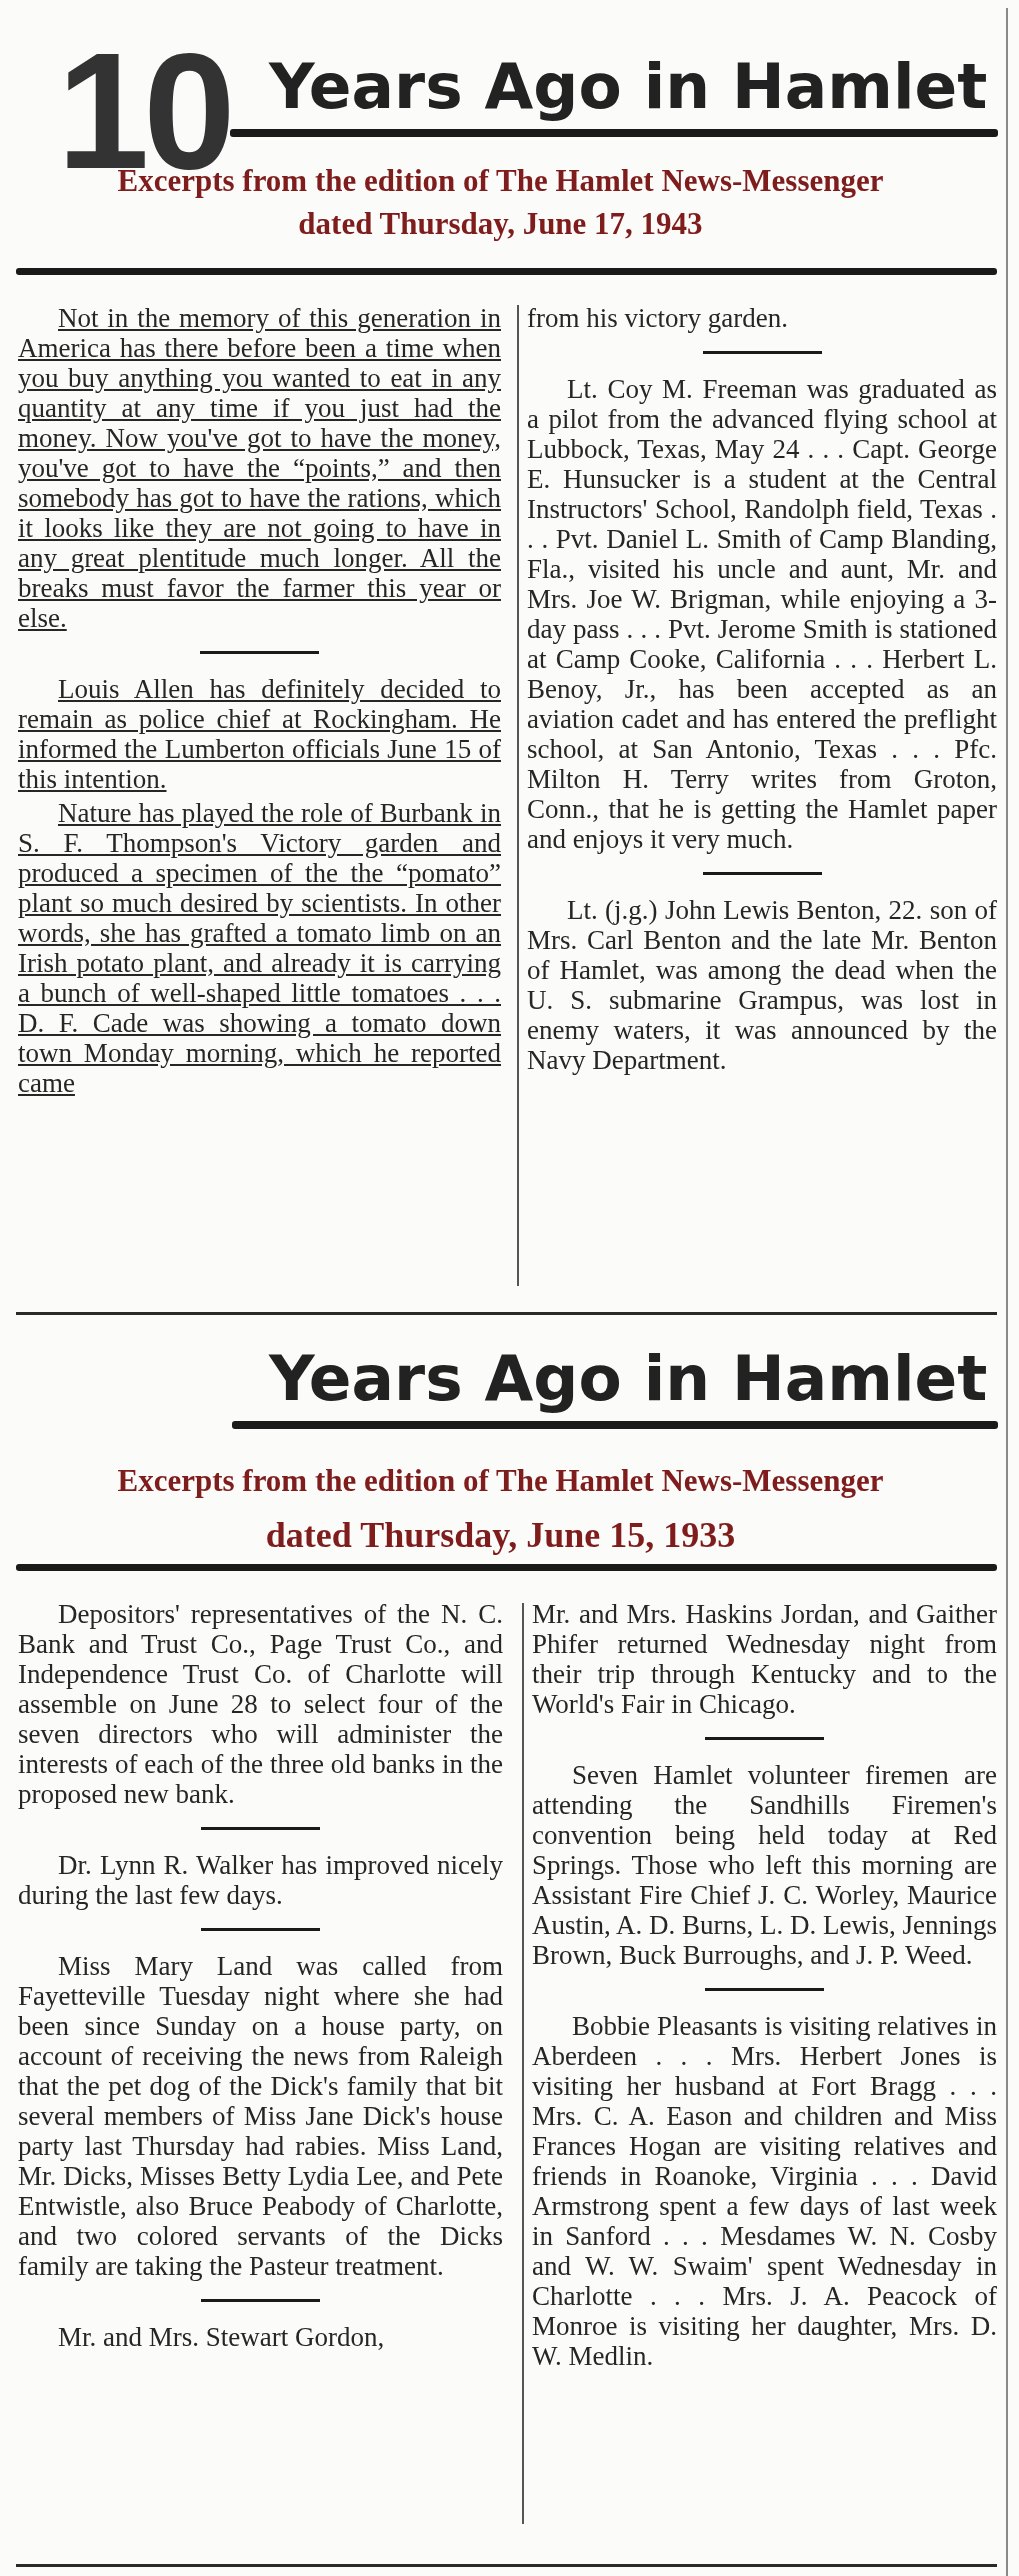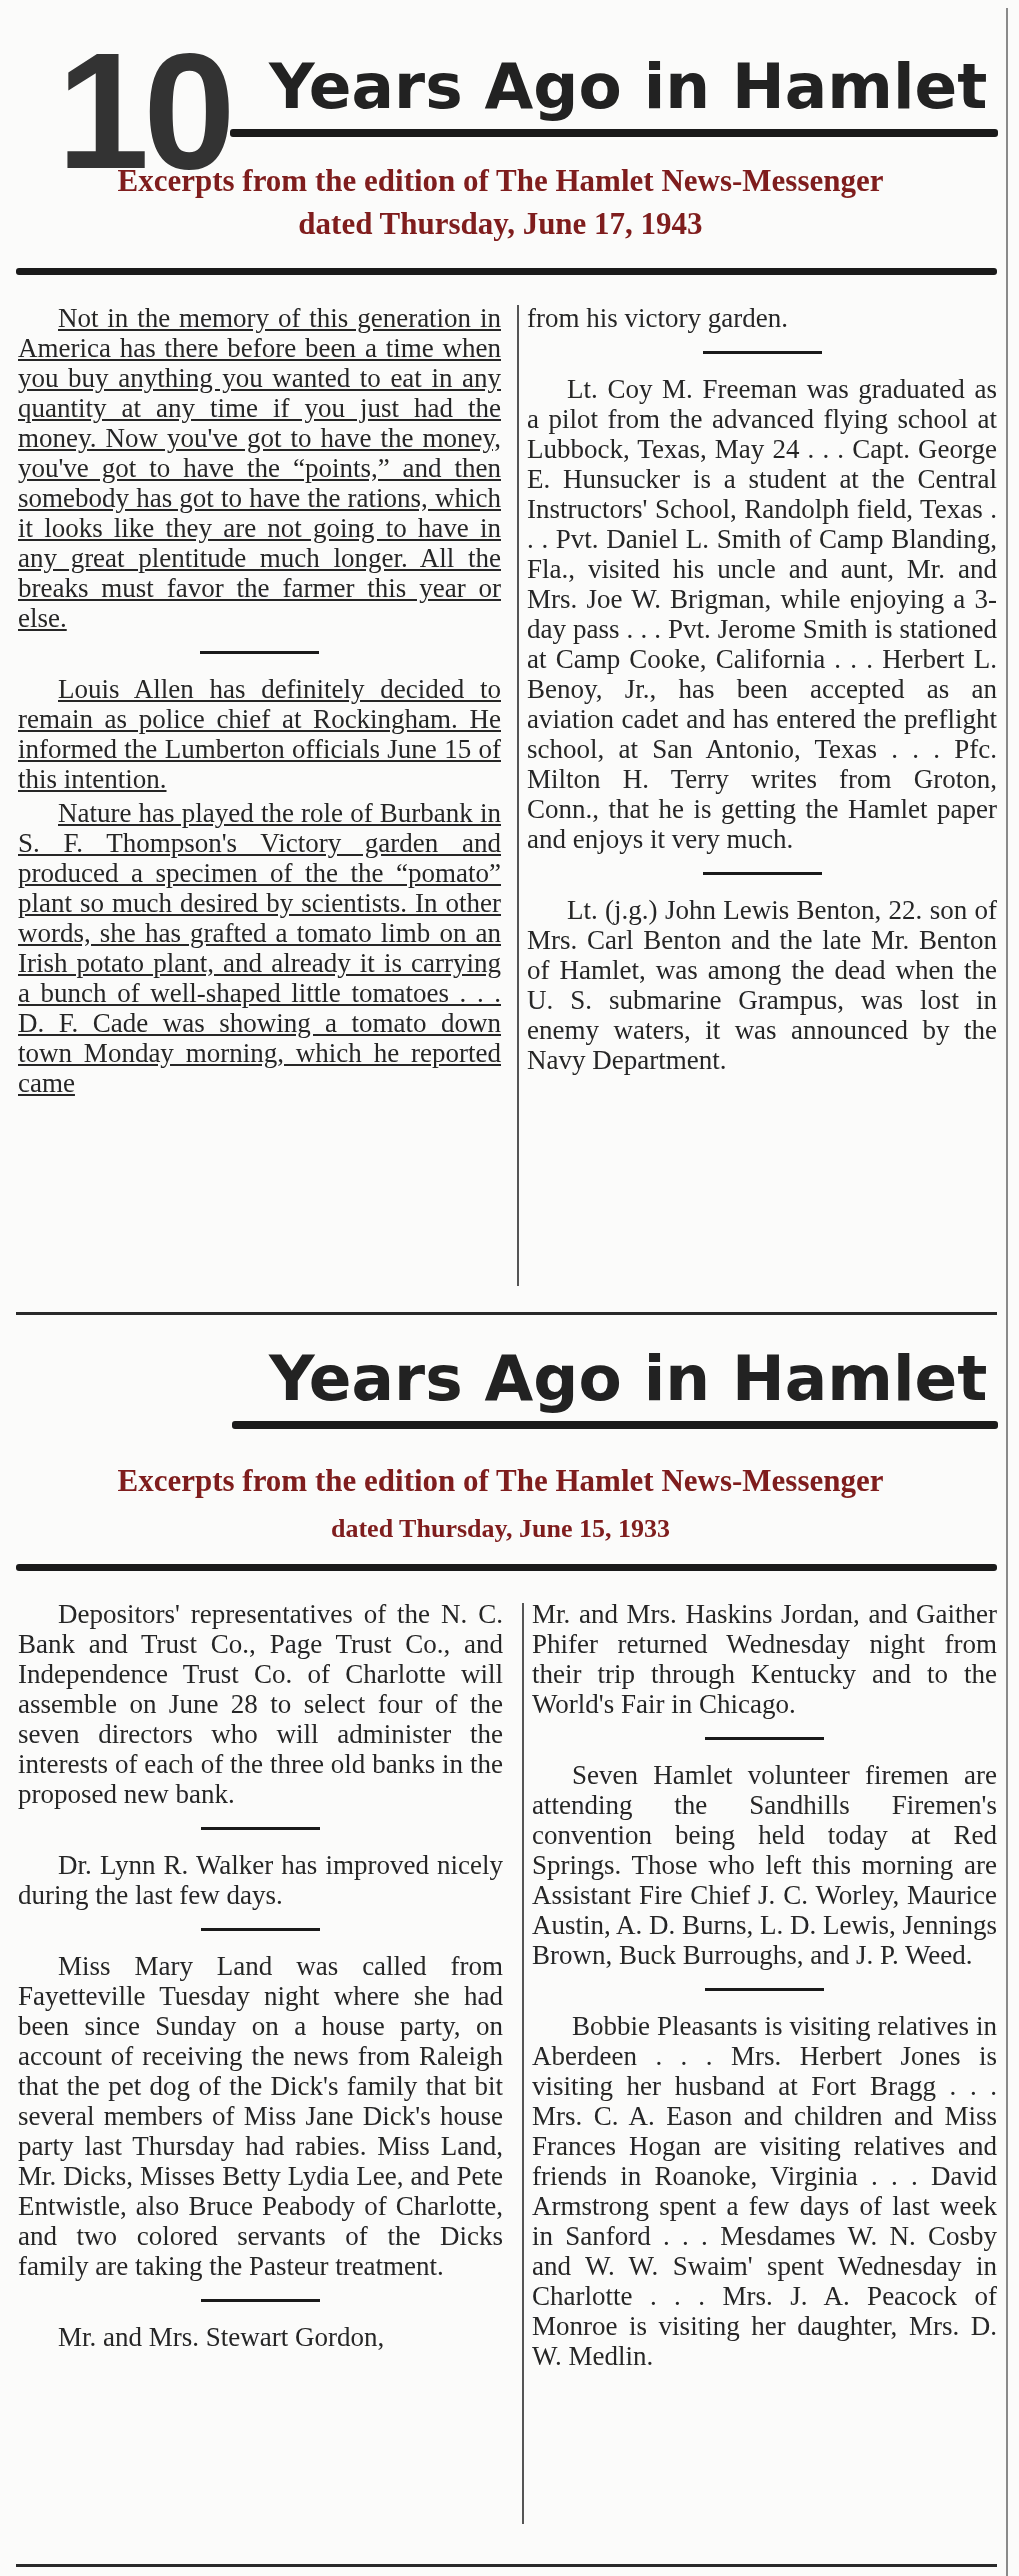--- a/index.html
+++ b/index.html
@@ -61,21 +61,21 @@
       <p>Lt. (j.g.) John Lewis Benton, 22. son of Mrs. Carl Benton and the late Mr. Benton of Hamlet, was among the dead when the U. S. submarine Grampus, was lost in enemy waters, it was announced by the Navy Department.</p>
     </div>
   </div>
 
   <div class="thin-rule" style="left:16px; top:1304px; width:981px; height:3px;"></div>
 
   <div class="section" style="top:1308px; height:1268px;">
     <div class="headline" style="left:269px; top:26px; font-size:63px;">Years Ago in Hamlet</div>
     <div class="thick-rule" style="left:232px; top:105px; width:766px; height:8px;"></div>
     <div class="subtitle" style="top:147px; font-size:31px;">Excerpts from the edition of The Hamlet News-Messenger</div>
-    <div class="subtitle" style="top:198px; font-size:26px;">dated Thursday, June 15, 1933</div>
+    <div class="subtitle" style="top:198px; font-size:36px;">dated Thursday, June 15, 1933</div>
     <div class="thick-rule" style="left:16px; top:248px; width:981px; height:7px;"></div>
 
     <div class="col" style="left:18px; top:283px; width:485px;">
       <p>Depositors' representatives of the N. C. Bank and Trust Co., Page Trust Co., and Independence Trust Co. of Charlotte will assemble on June 28 to select four of the seven directors who will administer the interests of each of the three old banks in the proposed new bank.</p>
       <div class="sep"></div>
       <p>Dr. Lynn R. Walker has improved nicely during the last few days.</p>
       <div class="sep"></div>
       <p>Miss Mary Land was called from Fayetteville Tuesday night where she had been since Sunday on a house party, on account of receiving the news from Raleigh that the pet dog of the Dick's family that bit several members of Miss Jane Dick's house party last Thursday had rabies. Miss Land, Mr. Dicks, Misses Betty Lydia Lee, and Pete Entwistle, also Bruce Peabody of Charlotte, and two colored servants of the Dicks family are taking the Pasteur treatment.</p>
       <div class="sep"></div>
       <p>Mr. and Mrs. Stewart Gordon,</p>

